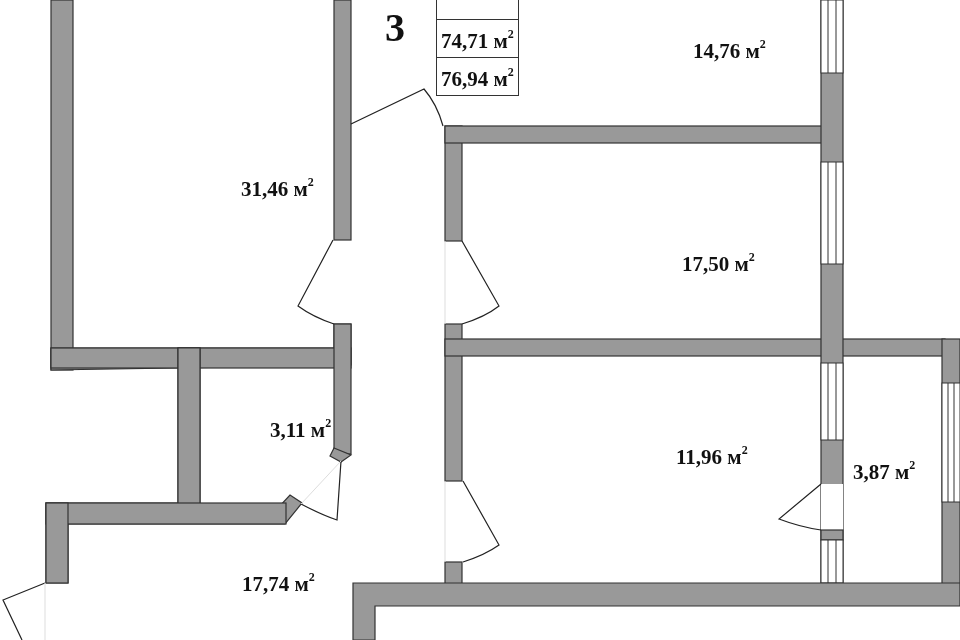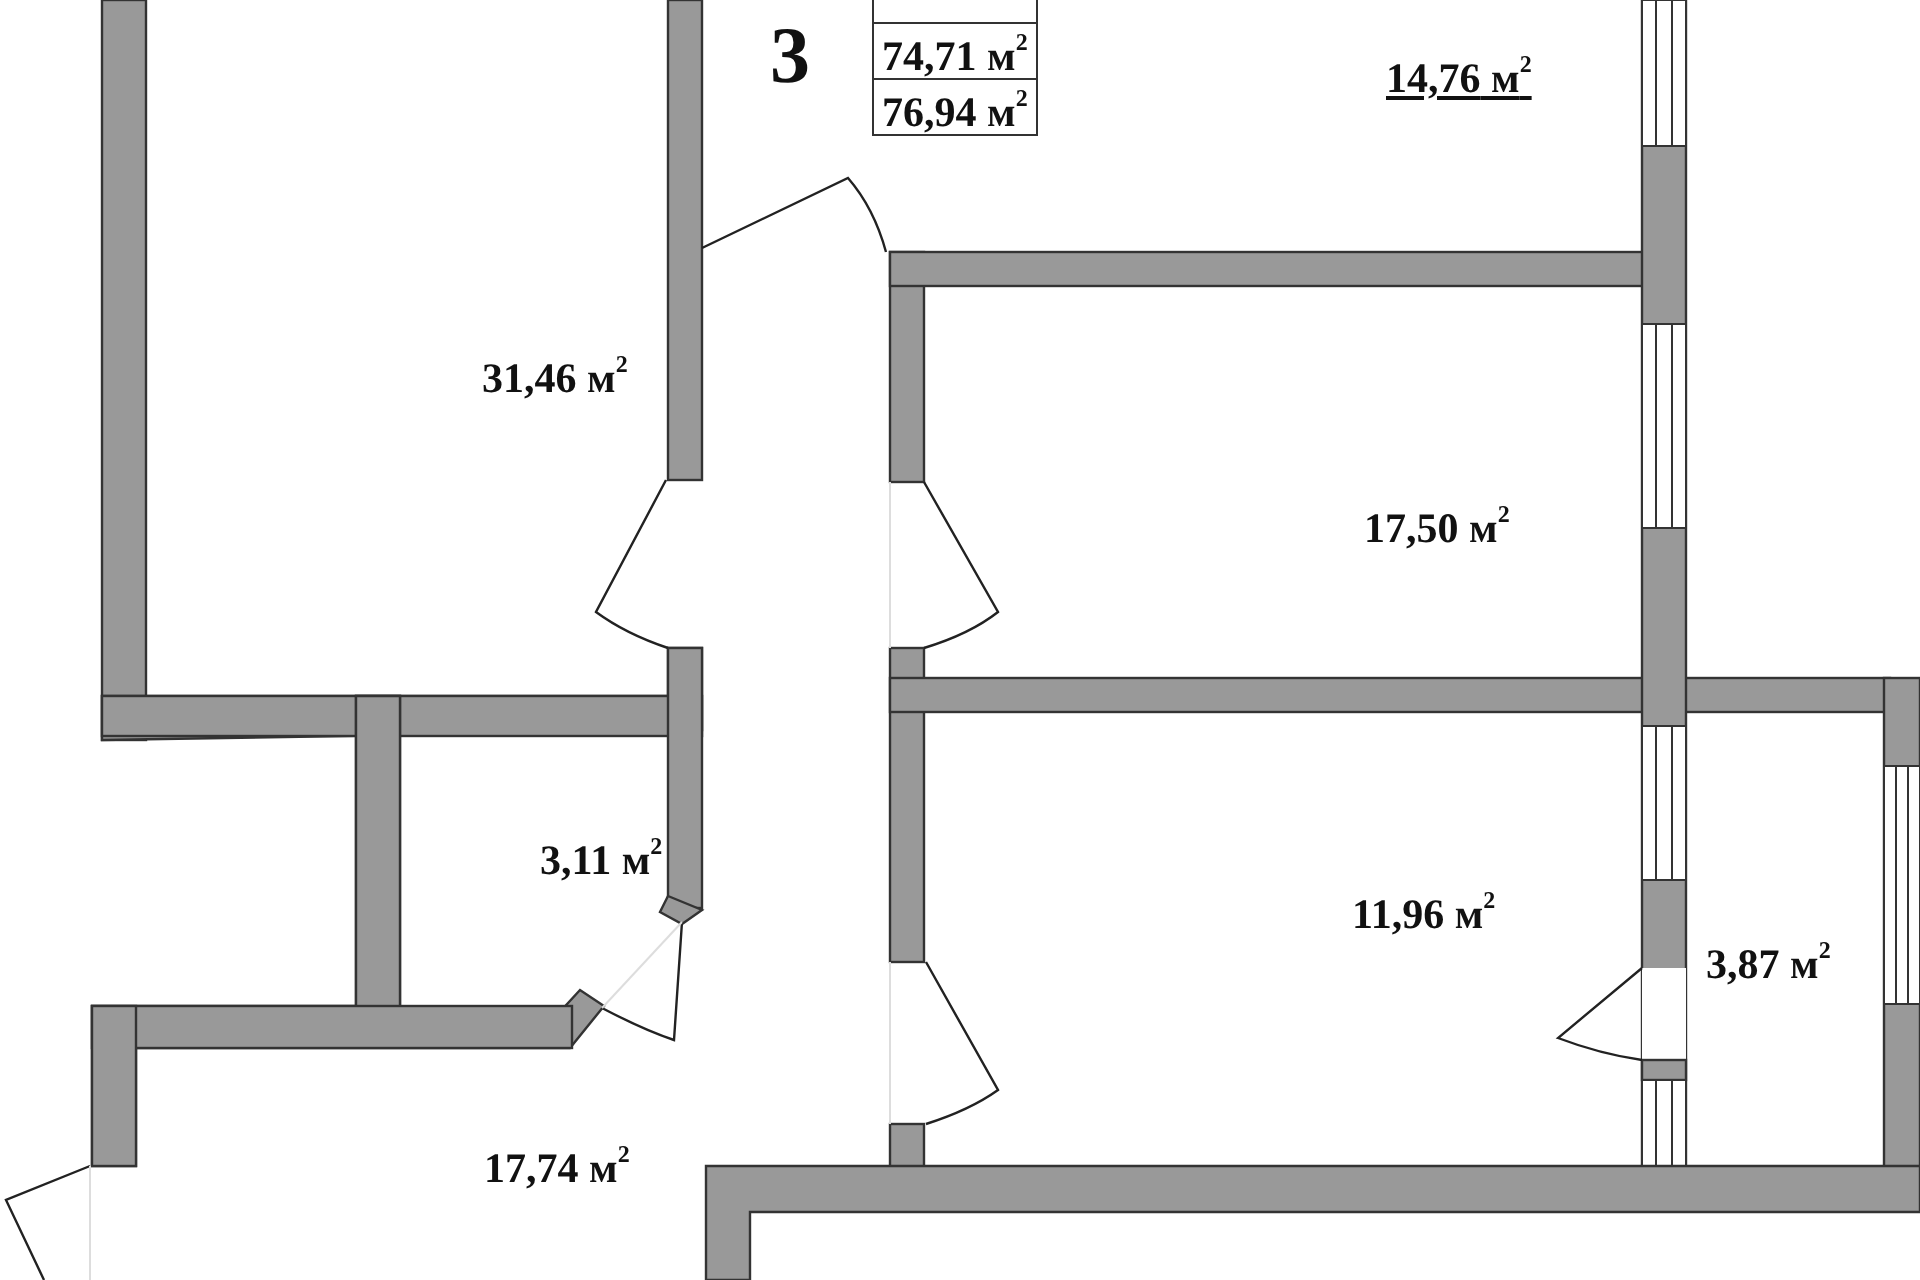--- a/index.html
+++ b/index.html
@@ -29,21 +29,21 @@
     .area-table {
       position: absolute; left: 436px; top: -14px;
       border-collapse: collapse;
       font-family: "Liberation Serif", "DejaVu Serif", serif;
       font-weight: bold; font-size: 21px; color: #111;
     }
     .area-table td {
       border: 1.5px solid #333;
       padding: 0 4px;
       height: 24px;
-      line-height: 22px;
+      line-height: 32px;
       white-space: nowrap;
     }
     .area-table sup { font-size: 12px; position: relative; top: -2px; }
   </style>
 </head>
 <body>
 
 <svg id="plan" viewBox="0 0 960 640" xmlns="http://www.w3.org/2000/svg">
 
   <rect class="wall" x="51" y="0" width="22" height="370"></rect>
@@ -133,30 +133,30 @@
   </tr>
   <tr>
     <td><span>76,94</span> <span>м</span><sup>2</sup></td>
   </tr>
 </tbody>
   </table>
 
 <div class="label" style="left:241px; top:178px;">
   <span>31,46</span> <span>м</span><sup>2</sup>
 </div>
-<div class="label" style="left:693px; top:28px;text-decoration:underline;">
+<div class="label" style="left:693px; top:40px;">
   <span>14,76</span> <span>м</span><sup>2</sup>
 </div>
 <div class="label" style="left:682px; top:253px;">
   <span>17,50</span> <span>м</span><sup>2</sup>
 </div>
 <div class="label" style="left:676px; top:446px;">
   <span>11,96</span> <span>м</span><sup>2</sup>
 </div>
-<div class="label" style="left:853px; top:471px;">
+<div class="label" style="left:853px; top:461px;">
   <span>3,87</span> <span>м</span><sup>2</sup>
 </div>
 <div class="label" style="left:246px; top:419px;margin-left:24px;">
   <span>3,11</span> <span>м</span><sup>2</sup>
 </div>
 <div class="label" style="left:242px; top:573px;">
   <span>17,74</span> <span>м</span><sup>2</sup>
 </div>
 
 </body></html>

